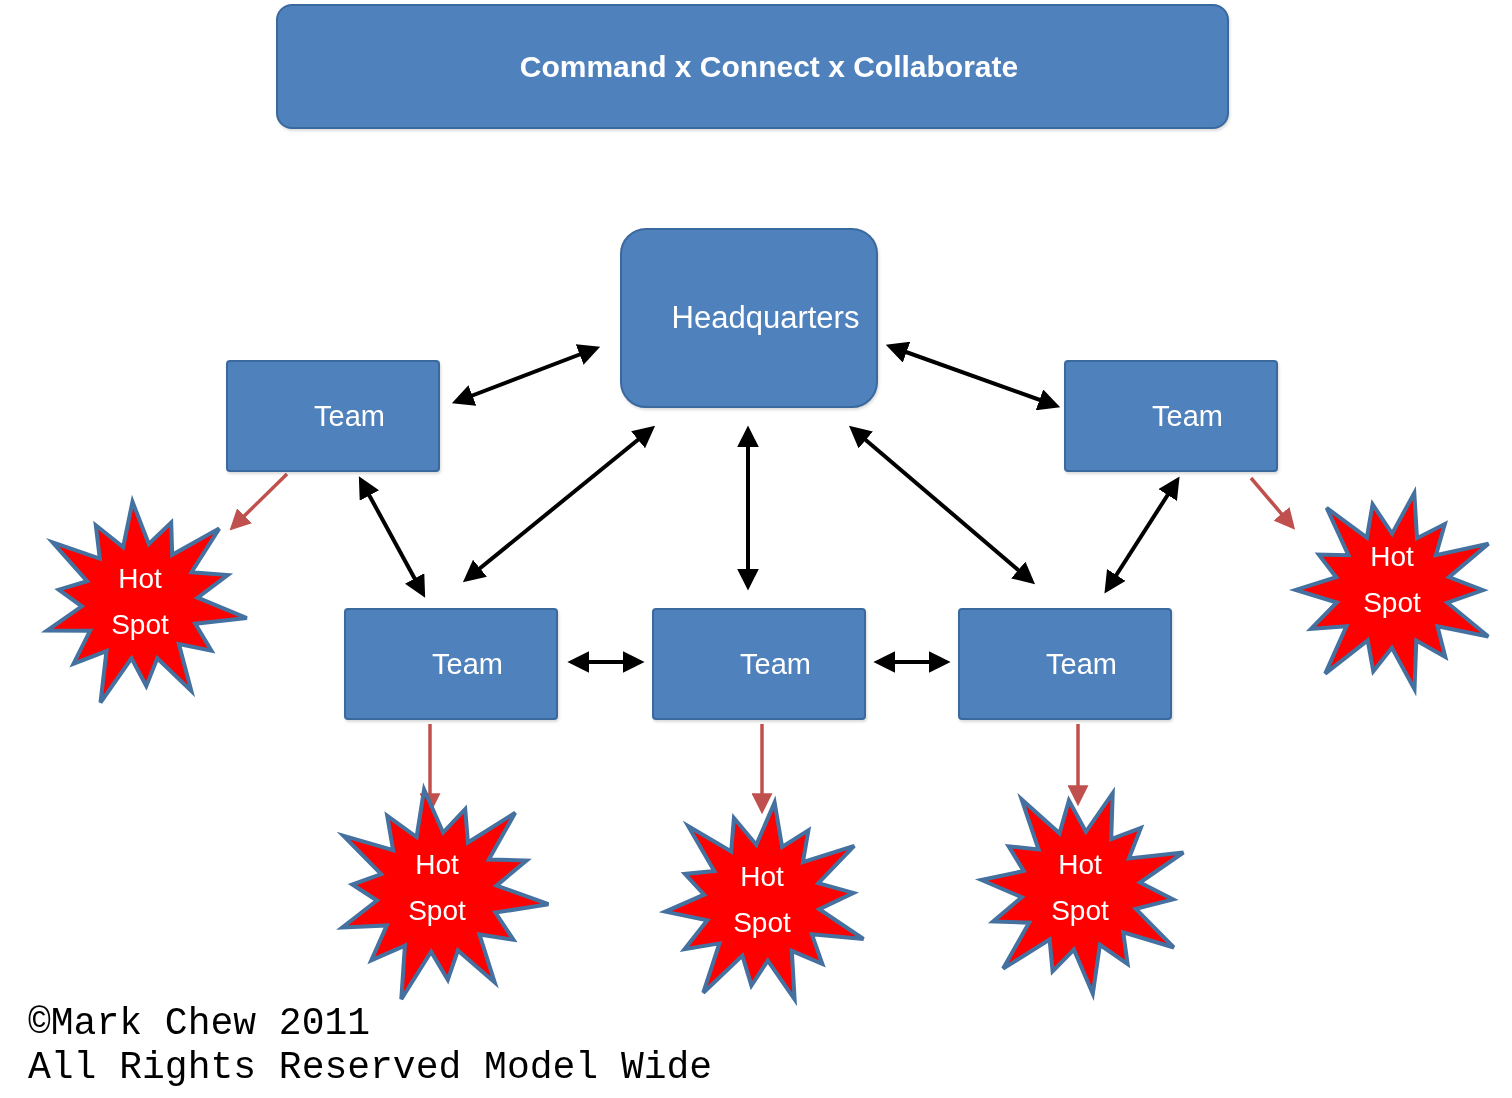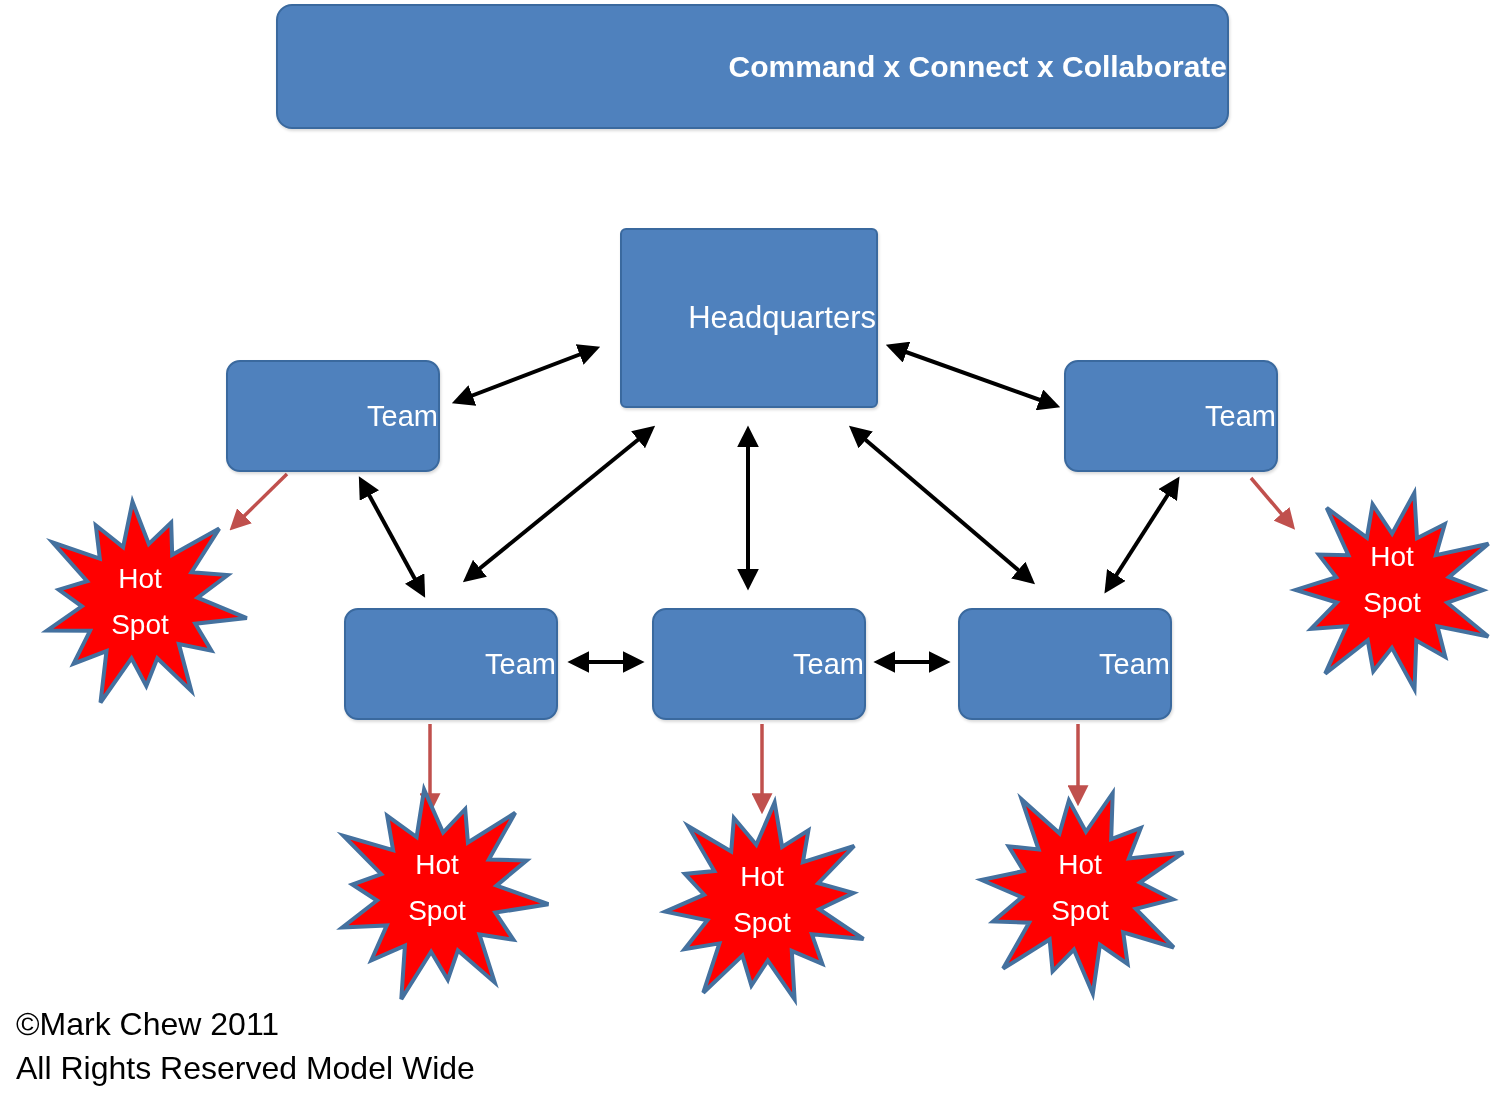--- a/index.html
+++ b/index.html
@@ -32,46 +32,46 @@
     stroke: var(--hotspot-border, #44719F);
     stroke-width: 4;
     stroke-linejoin: miter;
   }
 
   .node {
     position: absolute;
     display: flex;
     flex-direction: row;
     align-items: center;
-    justify-content: flex-end;
+    justify-content: center;
     background: var(--node-fill, #4F81BD);
     border: 2px solid var(--node-border, #3A699E);
     color: var(--node-text, #FFFFFF);
     text-align: center;
     box-shadow: 1px 2px 3px rgba(0,0,0,0.15);
     padding-left: 33px;
   }
 
   .title-box {
     left: 276px; top: 4px; width: 953px; height: 125px;
     border-radius: 16px;
     font-weight: bold;
     font-size: 30px;
     line-height: 50px;
   }
 
   .hq {
     left: 620px; top: 228px; width: 258px; height: 180px;
-    border-radius: 6px;
+    border-radius: 26px;
     font-size: 31px;
   }
 
   .team {
     width: 214px; height: 112px;
-    border-radius: 14px;
+    border-radius: 4px;
     font-size: 29px;
   }
   .team-tl { left: 226px; top: 360px; }
   .team-tr { left: 1064px; top: 360px; }
   .team-bl { left: 344px; top: 608px; }
   .team-bm { left: 652px; top: 608px; }
   .team-br { left: 958px; top: 608px; }
 
   .hotspot-label {
     position: absolute;
@@ -82,24 +82,25 @@
     line-height: 46px;
   }
   .hs-left   { left: 60px;   top: 556px; }
   .hs-right  { left: 1312px; top: 534px; }
   .hs-bl     { left: 357px;  top: 842px; }
   .hs-bm     { left: 682px;  top: 854px; }
   .hs-br     { left: 1000px; top: 842px; }
 
   .footer {
     position: absolute;
-    left: 16px; top: 1002px;
-    font-size: 32px;
+    left: 28px; top: 1002px;
+    font-size: 38px;
     line-height: 44px;
     color: var(--footer-text, #000000);
+    font-family: Liberation Mono, monospace;
   }
 </style>
 </head>
 <body>
 
 <div class="canvas">
 
   <svg class="layer" width="1512" height="1098" viewBox="0 0 1512 1098">
     <defs>
       <marker id="mb" viewBox="0 0 10 10" refX="7" refY="5" markerWidth="5.5" markerHeight="5.5" orient="auto-start-reverse">

